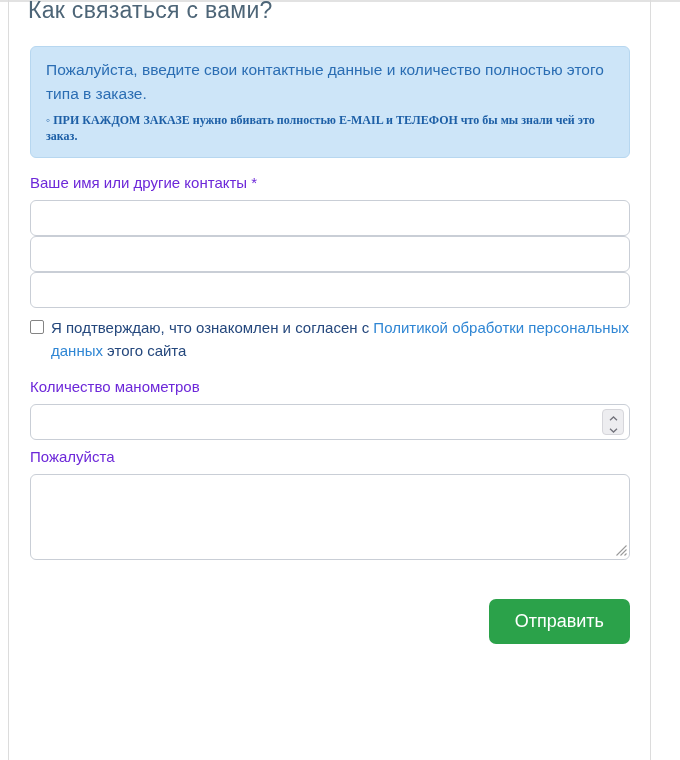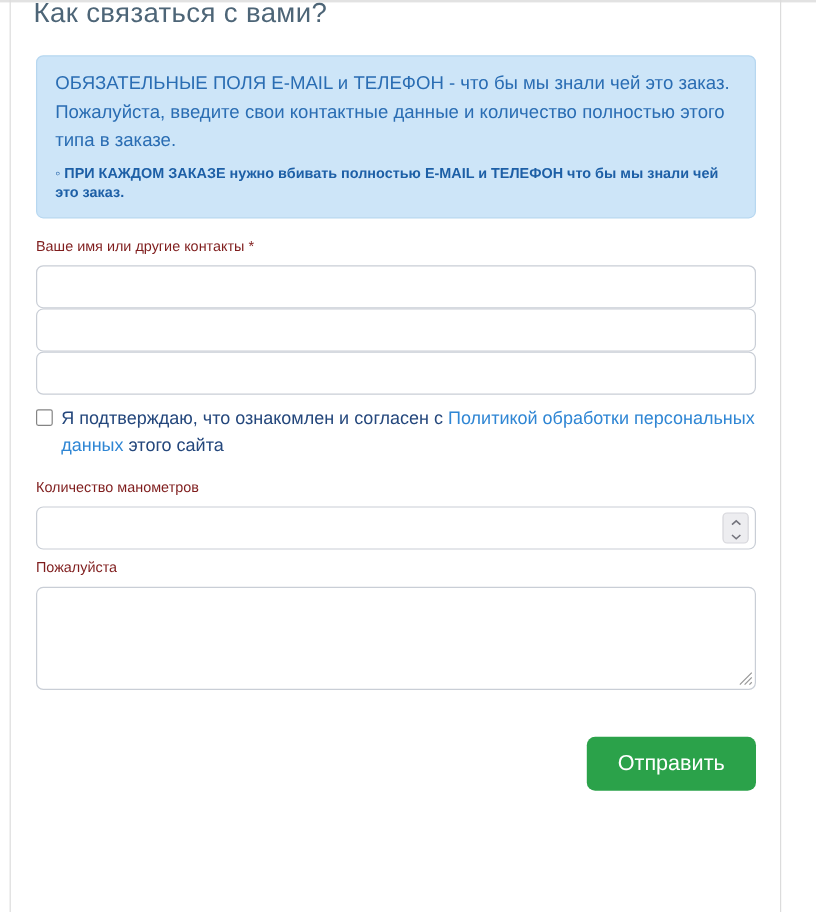--- a/index.html
+++ b/index.html
@@ -35,27 +35,28 @@
     color: #2a6db3;
     font-size: 15.5px;
     line-height: 24px;
   }
   .infobox .note {
     margin-top: 6px;
     font-size: 12px;
     font-weight: 600;
     line-height: 16px;
     color: #1d5fa6;
+    font-family: Liberation Serif, serif;
   }
 
   .field-label {
     display: block;
     margin: 8px 0 9px 0;
-    font-size: 12px;
-    color: #7f1d1d;
+    font-size: 15px;
+    color: #6d28d9;
   }
   .field-label.first { margin-top: 16px; }
   .field-label.spaced { margin-top: 16px; }
 
   .text-input, .number-input, .comment-textarea {
     width: 600px;
     border: 1px solid #c9ced6;
     border-radius: 6px;
     background: #fff;
     font-family: "Liberation Sans", sans-serif;
@@ -142,21 +143,20 @@
 
 <div class="top-rule"></div>
 <div class="left-rule"></div>
 <div class="right-rule"></div>
 
 <div class="main">
 
   <h1 class="page-title">Как связаться с вами?</h1>
 
   <div class="infobox">
-    <div>ОБЯЗАТЕЛЬНЫЕ ПОЛЯ E-MAIL и ТЕЛЕФОН - что бы мы знали чей это заказ.</div>
     <div>Пожалуйста, введите свои контактные данные и количество полностью этого типа в заказе.</div>
     <div class="note">◦ ПРИ КАЖДОМ ЗАКАЗЕ нужно вбивать полностью E-MAIL и ТЕЛЕФОН что бы мы знали чей это заказ.</div>
   </div>
 
   <form>
 
     <label class="field-label first">Ваше имя или другие контакты *</label>
     <input type="text" class="text-input" value="" style="">
 
     <input type="text" class="text-input" value="" style="">

